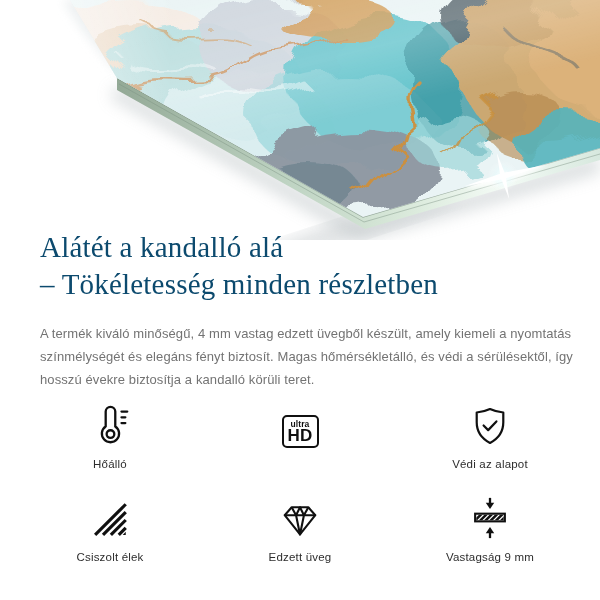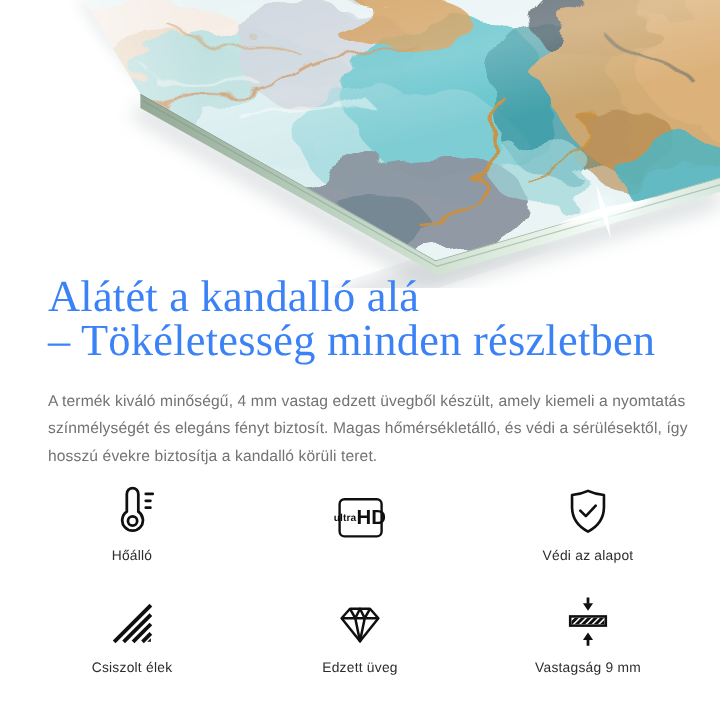--- a/index.html
+++ b/index.html
@@ -7,37 +7,37 @@
     width:600px;height:600px;background:#ffffff;overflow:hidden;position:relative;
     font-family:"Liberation Sans",sans-serif;
     -webkit-font-smoothing:antialiased;
   }
   .hero{position:absolute;left:0;top:0;width:600px;height:240px;}
   .hero svg{display:block;}
 
   .headline{
     position:absolute;left:40px;top:229px;width:540px;
     font-family:"Liberation Serif","DejaVu Serif",serif;
-    font-size:37px;line-height:37px;color:#3b82f6;font-weight:400;letter-spacing:.2px;
+    font-size:29px;line-height:37px;color:#0c4a6e;font-weight:400;letter-spacing:.2px;
   }
   .desc{
     position:absolute;left:40px;top:309px;width:548px;
     font-size:13px;line-height:23px;color:#737373;letter-spacing:.1px;
   }
   .features{
     position:absolute;left:15px;top:401px;width:570px;
     display:grid;grid-template-columns:repeat(3,1fr);row-gap:24px;
   }
   .feature{display:flex;flex-direction:column;align-items:center;}
   .icon-box{height:47px;display:flex;align-items:flex-end;justify-content:center;}
   .feature-label{margin-top:10px;font-size:11.5px;color:#2d2d2d;letter-spacing:.2px;white-space:nowrap;}
 
   .uhd-box{
     width:33px;height:29px;border:2.6px solid #101010;border-radius:5px;
-    display:flex;flex-direction:row;align-items:center;justify-content:center;
+    display:flex;flex-direction:column;align-items:center;justify-content:center;
     color:#101010;background:#fff;
   }
   .uhd-top{font-size:8.5px;font-weight:700;line-height:9px;letter-spacing:.1px;}
   .uhd-bottom{font-size:17px;font-weight:800;line-height:14px;letter-spacing:.2px;}
 
   .ic{stroke:#101010;fill:none;stroke-width:2.4;}
 </style>
 </head>
 <body>
 

